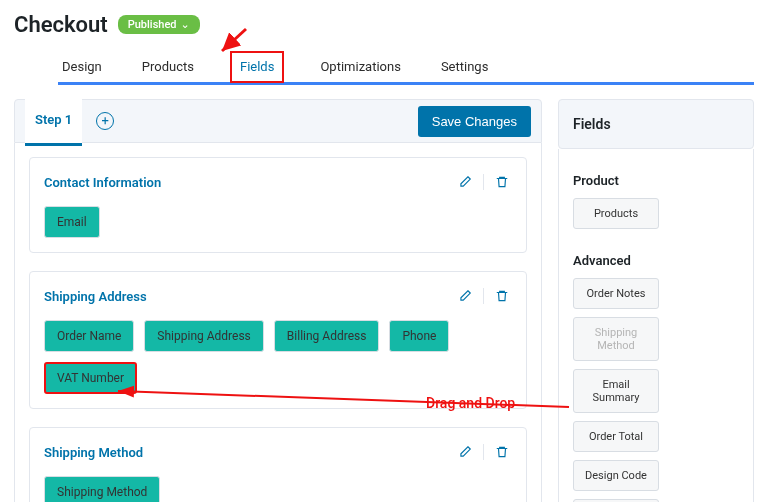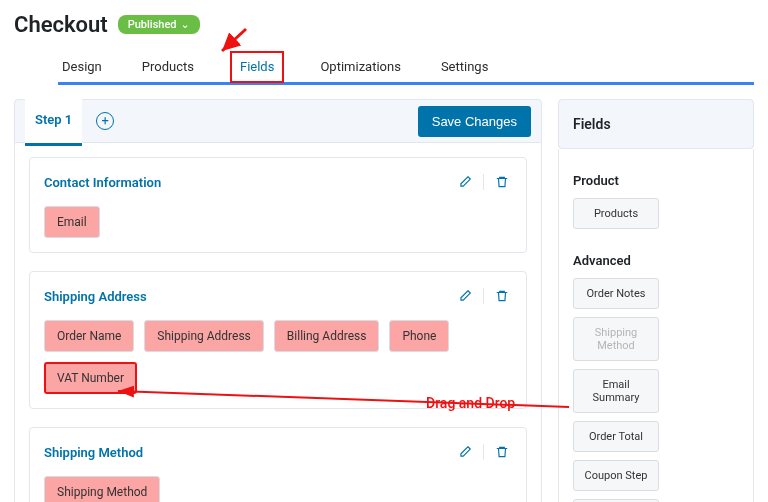--- a/index.html
+++ b/index.html
@@ -47,21 +47,21 @@
   .section {
     border: 1px solid #e2e6ed; border-radius: 4px; padding: 14px; margin-bottom: 18px;
   }
   .section-head { display: flex; justify-content: space-between; align-items: center; margin-bottom: 14px; }
   .section-title { color: #0073aa; font-size: 13px; font-weight: 600; }
   .section-actions { display: flex; gap: 4px; align-items: center; color: #0073aa; }
   .icon-btn { width: 20px; height: 20px; display: flex; align-items: center; justify-content: center; cursor: pointer; color: #0073aa; }
   .vsep { width: 1px; height: 16px; background: #e2e6ed; margin: 0 4px; }
   .chips { display: flex; flex-wrap: wrap; gap: 10px; }
   .chip {
-    border: 1px solid #d8dde3; background: #fca5a5; color: #333;
+    border: 1px solid #d8dde3; background: #14b8a6; color: #333;
     font-size: 12px; padding: 8px 12px; border-radius: 3px; cursor: default;
   }
   .chip.hl { border: 2px solid #e11; padding: 7px 11px; }
   .panel-title {
     background: #f3f6fa; border: 1px solid #e2e6ed; border-radius: 4px;
     padding: 16px 14px; font-size: 14px; font-weight: 600;
   }
   .panel-body { padding: 14px; border: 1px solid #e2e6ed; border-top: none; border-radius: 0 0 4px 4px; }
   .group-label { font-size: 13px; font-weight: 600; margin: 10px 0 10px; }
   .avail-chips { display: flex; flex-wrap: wrap; gap: 8px; }
@@ -194,21 +194,21 @@
       <div class="avail-chips">
         <div class="achip">Products</div>
       </div>
 
       <div class="group-label" style="margin-top:24px;">Advanced</div>
       <div class="avail-chips">
         <div class="achip">Order Notes</div>
         <div class="achip dim">Shipping Method</div>
         <div class="achip">Email Summary</div>
         <div class="achip">Order Total</div>
-        <div class="achip">Coupon Step</div>
+        <div class="achip">Design Code</div>
         <div class="achip">Date Of Birth</div>
 
       </div>
 
     </div>
   </div>
 
   <div class="dd-text" style="left:412px; top:296px;">Drag and Drop</div>
   <svg class="arrow" style="left:100px; top:288px; width:460px; height:40px;">
     <defs>

